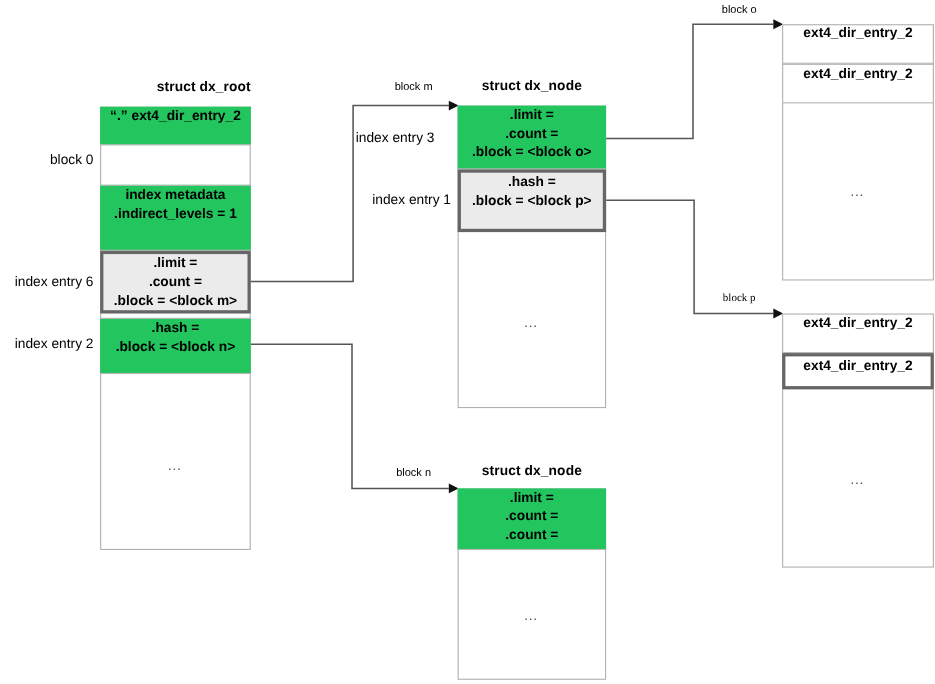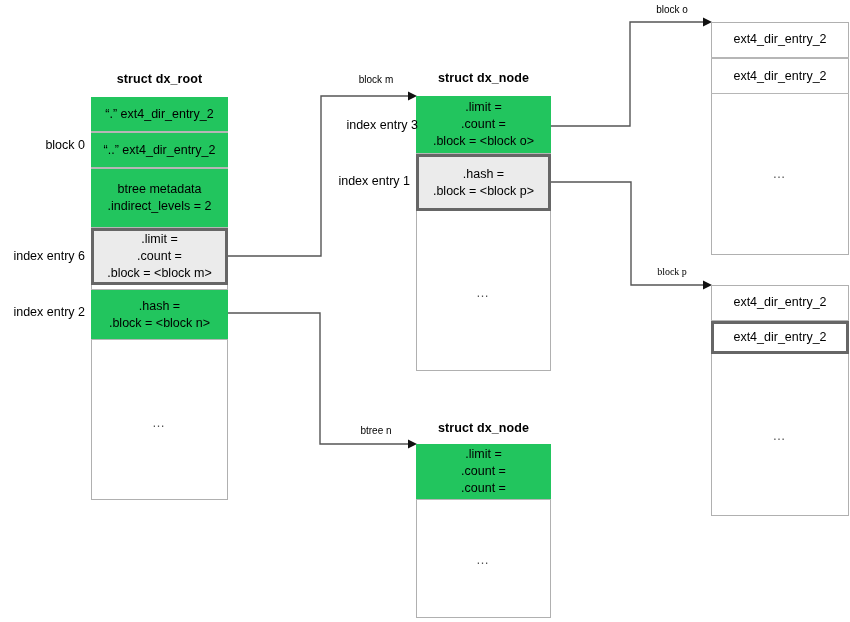--- a/index.html
+++ b/index.html
@@ -43,27 +43,27 @@
     box-sizing: border-box;
     border: 1px solid #b0b0b0;
     background: #ffffff;
   }
   .cell {
     position: absolute;
     box-sizing: border-box;
     display: flex;
     flex-direction: column;
     align-items: center;
-    justify-content: center;
     font-size: 12.5px;
     line-height: 17px;
     text-align: center;
     border-top: 1px solid #b6b6b6;
     border-bottom: 1px solid #b6b6b6;
     background: transparent;
+    font-weight: bold;
   }
   .cell.gray {
     background: #22c55e;
   }
   .cell.highlight {
     border: 3px solid #666666;
     background: #ebebeb;
     z-index: 5;
   }
   .cell.nb { border-top: none; }
@@ -108,37 +108,34 @@
       <path d="M550,126 L630,126 L630,22 L703,22"></path>
       <polygon points="703,17.5 712,22 703,26.5"></polygon>
     </g>
 
     <g>
       <path d="M550,182 L631,182 L631,285 L703,285"></path>
       <polygon points="703,280.5 712,285 703,289.5"></polygon>
     </g>
   </svg>
 
-  <div class="struct-title" style="left:91px; top:72px; width:137px;">struct dx_root</div>
+  <div class="struct-title" style="left:91px; top:72px; width:137px;text-align:right;">struct dx_root</div>
 
   <div class="side-label" style="left:0px; top:92px; width:85px;margin-top:46px;">block 0</div>
 
   <div class="box" style="left:91px; top:97px; width:137px; height:403px;"></div>
 
   <div class="cell gray nb" style="left:91px; top:97px; width:137px; height:35px;">
     <span class="ln">“.” ext4_dir_entry_2</span>
   </div>
 
-  <div class="cell gray" style="left:91px; top:132px; width:137px; height:36px;">
-    <span class="ln">“..” ext4_dir_entry_2</span>
-  </div>
 
   <div class="cell gray" style="left:91px; top:168px; width:137px; height:60px;">
-    <span class="ln">btree metadata</span>
-    <span class="ln">.indirect_levels = 2</span>
+    <span class="ln">index metadata</span>
+    <span class="ln">.indirect_levels = 1</span>
   </div>
 
   <div class="cell highlight" style="left:91px; top:228px; width:137px; height:57px;">
     <span class="ln">.limit =</span>
     <span class="ln">.count =</span>
     <span class="ln">.block = &lt;block m&gt;</span>
   </div>
 
   <div class="cell gray" style="left:91px; top:289px; width:137px; height:51px;">
     <span class="ln">.hash =</span>
@@ -162,26 +159,26 @@
     <span class="ln">.block = &lt;block o&gt;</span>
   </div>
 
   <div class="cell highlight" style="left:416px; top:154px; width:135px; height:57px;">
     <span class="ln">.hash =</span>
     <span class="ln">.block = &lt;block p&gt;</span>
   </div>
 
   <div class="ellipsis" style="left:416px; top:285px; width:135px;">…</div>
 
-  <div class="side-label" style="left:328px; top:118px; width:90px;">index entry 3</div>
+  <div class="side-label" style="left:305px; top:118px; width:90px;">index entry 3</div>
   <div class="side-label" style="left:320px; top:174px; width:90px;">index entry 1</div>
 
   <div class="struct-title" style="left:416px; top:421px; width:135px;">struct dx_node</div>
 
-  <div class="edge-label" style="left:340px; top:425px; width:72px;">btree n</div>
+  <div class="edge-label" style="left:340px; top:425px; width:72px;">block n</div>
 
   <div class="box" style="left:416px; top:444px; width:135px; height:174px;"></div>
 
   <div class="cell gray nb" style="left:416px; top:444px; width:135px; height:56px;">
     <span class="ln">.limit =</span>
     <span class="ln">.count =</span>
     <span class="ln">.count =</span>
   </div>
 
   <div class="ellipsis" style="left:416px; top:552px; width:135px;">…</div>

